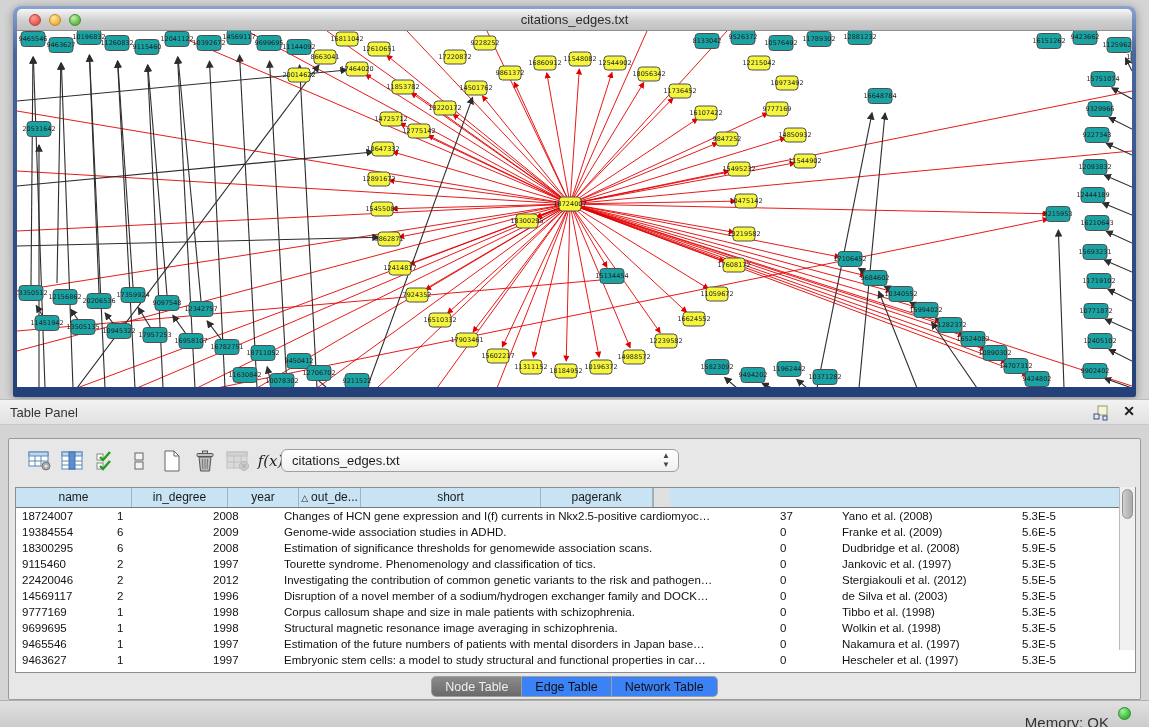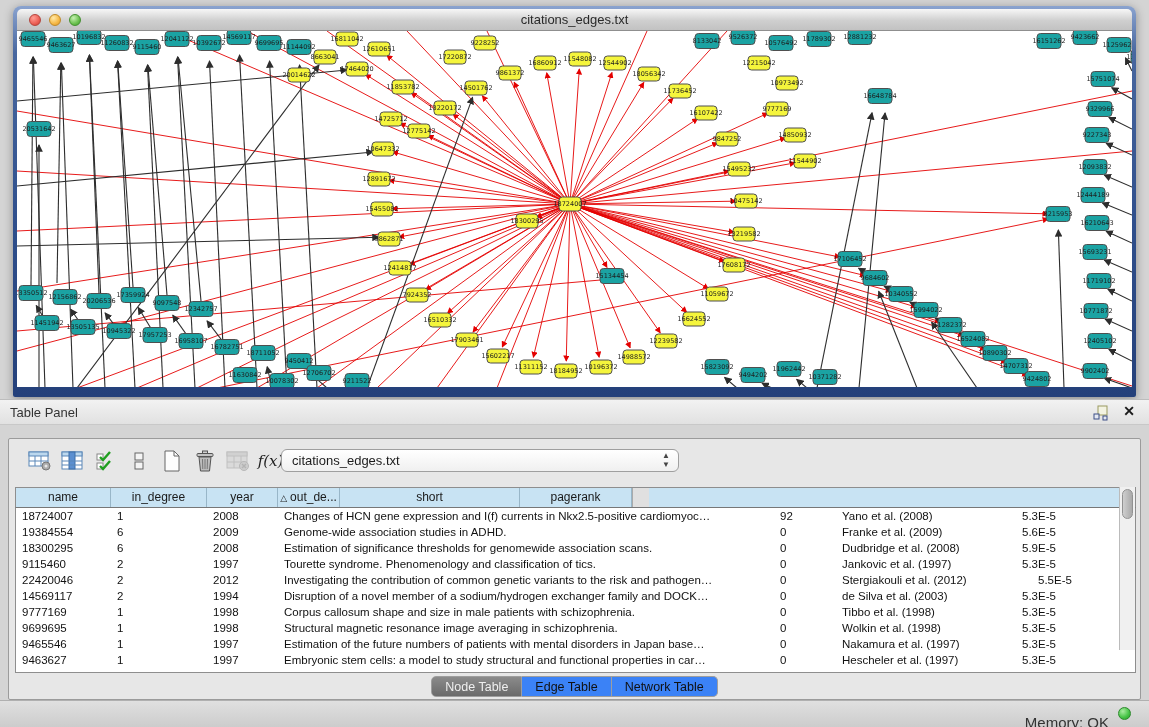--- a/index.html
+++ b/index.html
@@ -806,35 +806,35 @@
         <span>citations_edges.txt</span>
         <span class="updown">
             <span>▲</span>
             <span>▼</span>
           </span>
       </div>
     </div>
 
     <div class="table">
       <div class="thead" id="thead">
-          <div class="th" style="width: 95px;"><span>name</span></div>
+          <div class="th" style="width: 116px;"><span>name</span></div>
           <div class="th" style="width: 96px;"><span>in_degree</span></div>
           <div class="th" style="width: 71px;"><span>year</span></div>
           <div class="th" style="width: 62px;"><span class="sort">△</span><span>out_de...</span></div>
           <div class="th" style="width: 180px;"><span>short</span></div>
           <div class="th" style="width: 112px;"><span>pagerank</span></div>
           <div class="corner" style="width: 17px;"></div>
         </div>
       <div class="tbody" id="tbody">
           <div class="tr">
             <div class="td" style="width: 95px;">18724007</div>
             <div class="td" style="width: 96px;">1</div>
             <div class="td" style="width: 71px;">2008</div>
             <div class="td" style="width: 496px;">Changes of HCN gene expression and I(f) currents in Nkx2.5-positive cardiomyoc…</div>
-            <div class="td" style="width: 62px;">92</div>
+            <div class="td" style="width: 62px;">37</div>
             <div class="td" style="width: 180px;">Yano et al. (2008)</div>
             <div class="td" style="width: 112px;">5.3E-5</div>
           </div>
           <div class="tr">
             <div class="td" style="width: 95px;">19384554</div>
             <div class="td" style="width: 96px;">6</div>
             <div class="td" style="width: 71px;">2009</div>
             <div class="td" style="width: 496px;">Genome-wide association studies in ADHD.</div>
             <div class="td" style="width: 62px;">0</div>
             <div class="td" style="width: 180px;">Franke et al. (2009)</div>
@@ -858,26 +858,26 @@
             <div class="td" style="width: 180px;">Jankovic et al. (1997)</div>
             <div class="td" style="width: 112px;">5.3E-5</div>
           </div>
           <div class="tr">
             <div class="td" style="width: 95px;">22420046</div>
             <div class="td" style="width: 96px;">2</div>
             <div class="td" style="width: 71px;">2012</div>
             <div class="td" style="width: 496px;">Investigating the contribution of common genetic variants to the risk and pathogen…</div>
             <div class="td" style="width: 62px;">0</div>
             <div class="td" style="width: 180px;">Stergiakouli et al. (2012)</div>
-            <div class="td" style="width: 112px; margin-left: 16px;">5.5E-5</div>
+            <div class="td" style="width: 112px;">5.5E-5</div>
           </div>
           <div class="tr">
             <div class="td" style="width: 95px;">14569117</div>
             <div class="td" style="width: 96px;">2</div>
-            <div class="td" style="width: 71px;">1994</div>
+            <div class="td" style="width: 71px;">1996</div>
             <div class="td" style="width: 496px;">Disruption of a novel member of a sodium/hydrogen exchanger family and DOCK…</div>
             <div class="td" style="width: 62px;">0</div>
             <div class="td" style="width: 180px;">de Silva et al. (2003)</div>
             <div class="td" style="width: 112px;">5.3E-5</div>
           </div>
           <div class="tr">
             <div class="td" style="width: 95px;">9777169</div>
             <div class="td" style="width: 96px;">1</div>
             <div class="td" style="width: 71px;">1998</div>
             <div class="td" style="width: 496px;">Corpus callosum shape and size in male patients with schizophrenia.</div>

